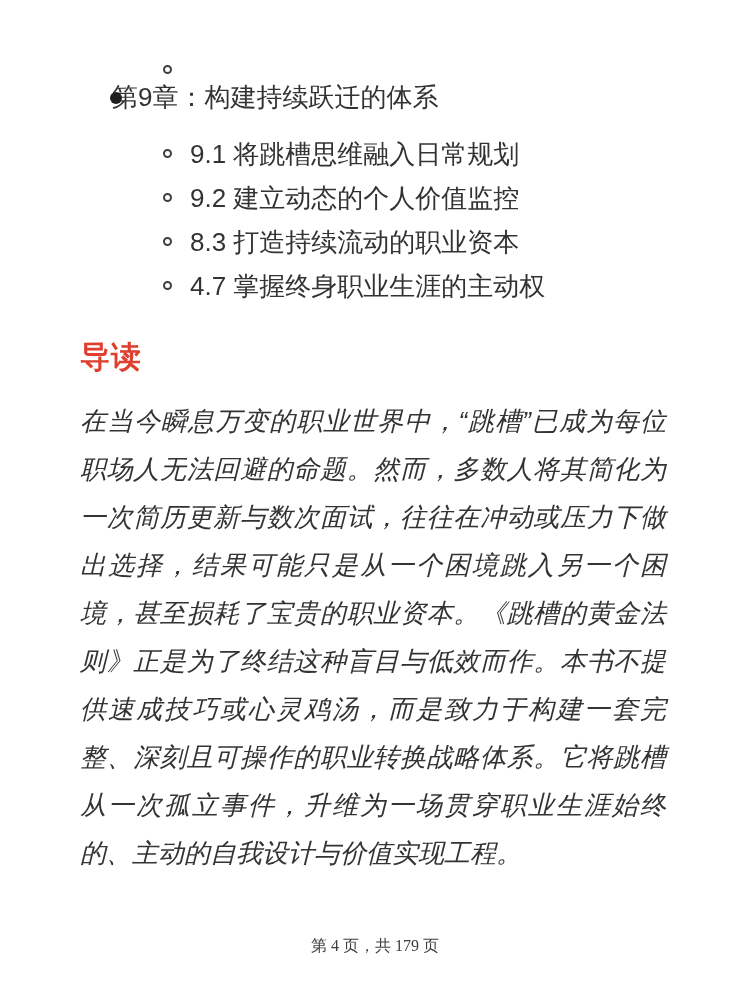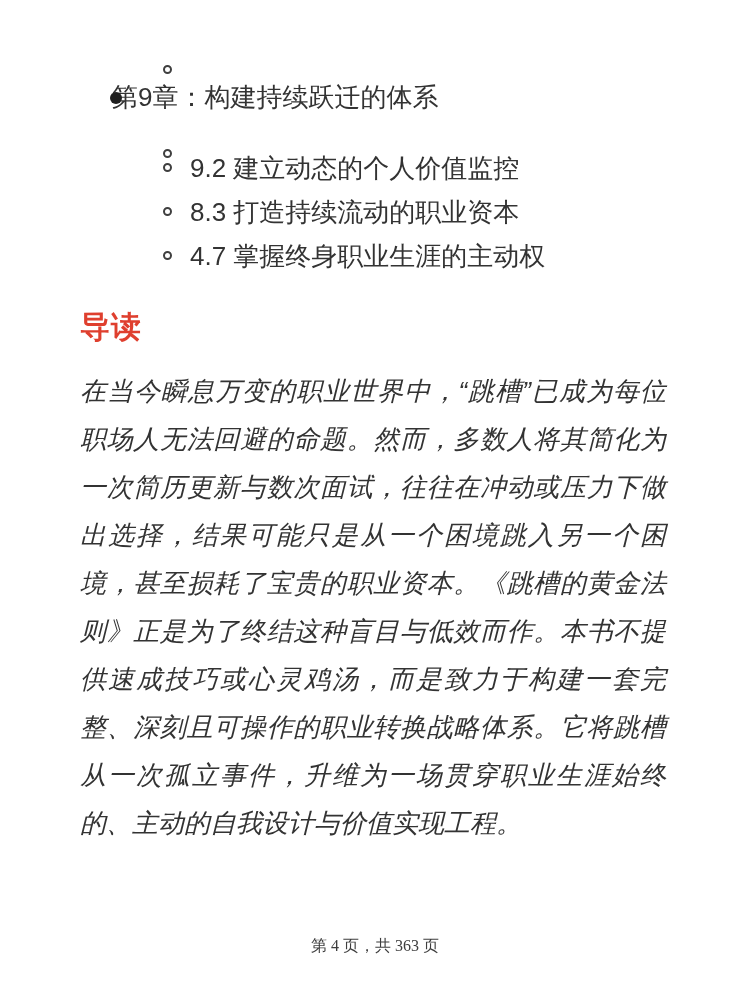--- a/index.html
+++ b/index.html
@@ -90,34 +90,35 @@
   <ul class="toc">
     <li class="level-2">
       <span class="marker"></span>
     </li>
     <li class="level-1">
       <span class="marker"></span>
       <span class="toc-label">第9章：构建持续跃迁的体系</span>
     </li>
     <li class="level-2">
       <span class="marker"></span>
+      <span class="toc-label">9.1 将跳槽思维融入日常规划</span>
     </li>
     <li class="level-2">
       <span class="marker"></span>
       <span class="toc-label">9.2 建立动态的个人价值监控</span>
     </li>
     <li class="level-2">
       <span class="marker"></span>
       <span class="toc-label">8.3 打造持续流动的职业资本</span>
     </li>
     <li class="level-2">
       <span class="marker"></span>
       <span class="toc-label">4.7 掌握终身职业生涯的主动权</span>
     </li>
   </ul>
 
   <h2 class="section-heading">导读</h2>
 
   <p class="intro">在当今瞬息万变的职业世界中，“跳槽”已成为每位职场人无法回避的命题。然而，多数人将其简化为一次简历更新与数次面试，往往在冲动或压力下做出选择，结果可能只是从一个困境跳入另一个困境，甚至损耗了宝贵的职业资本。《跳槽的黄金法则》正是为了终结这种盲目与低效而作。本书不提供速成技巧或心灵鸡汤，而是致力于构建一套完整、深刻且可操作的职业转换战略体系。它将跳槽从一次孤立事件，升维为一场贯穿职业生涯始终的、主动的自我设计与价值实现工程。</p>
 
-  <div class="page-footer">第 4 页，共 363 页</div>
+  <div class="page-footer">第 4 页，共 179 页</div>
 
 </div>
 
 </body></html>

